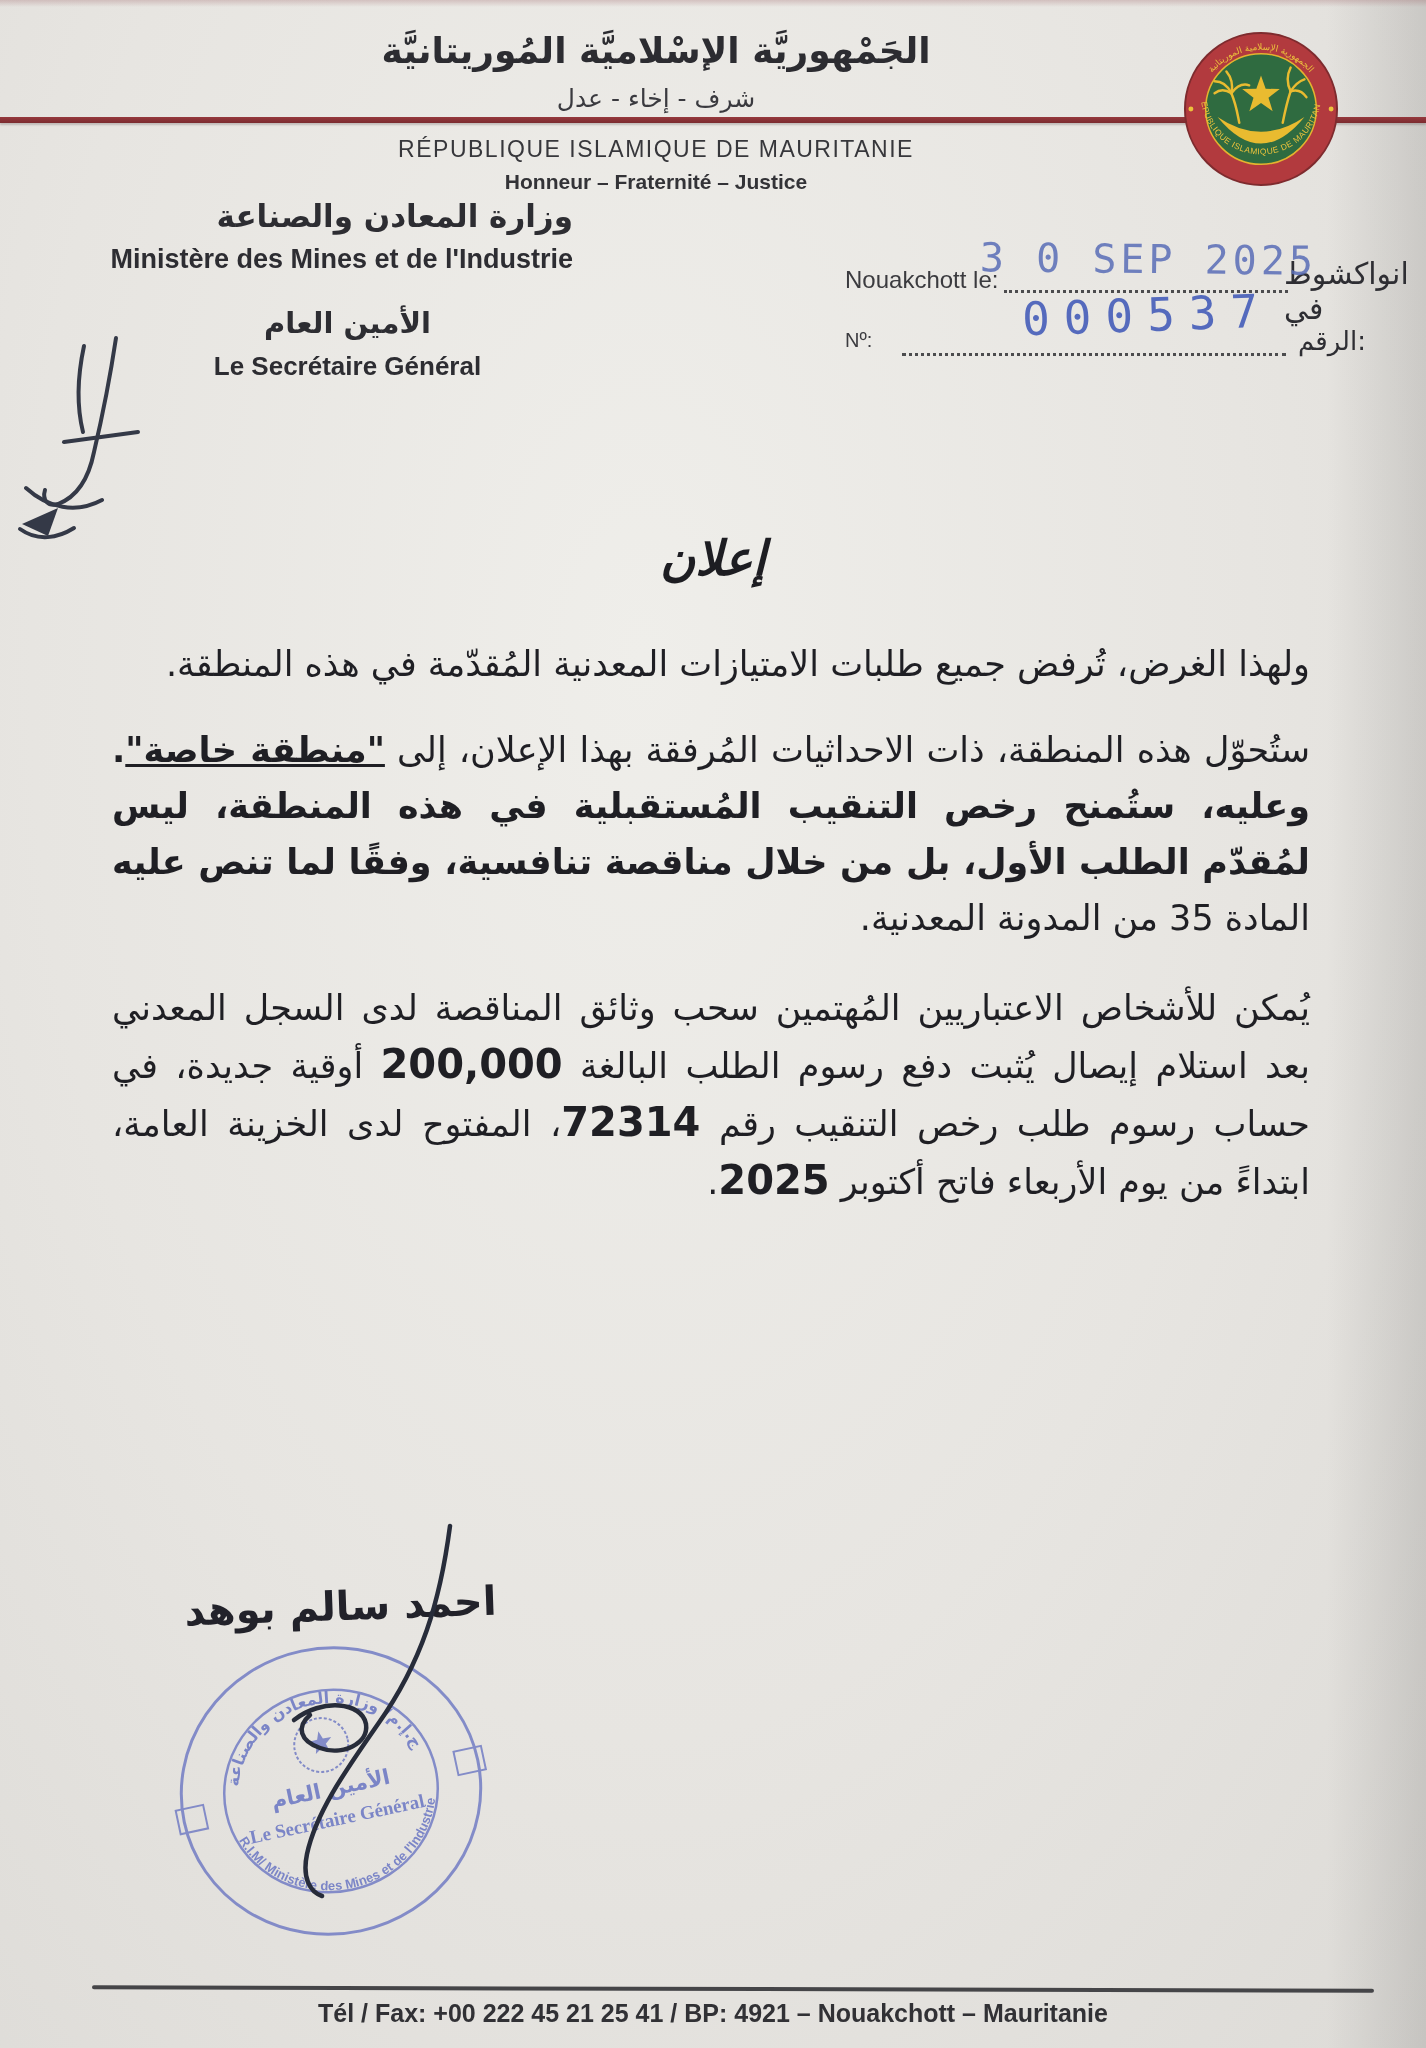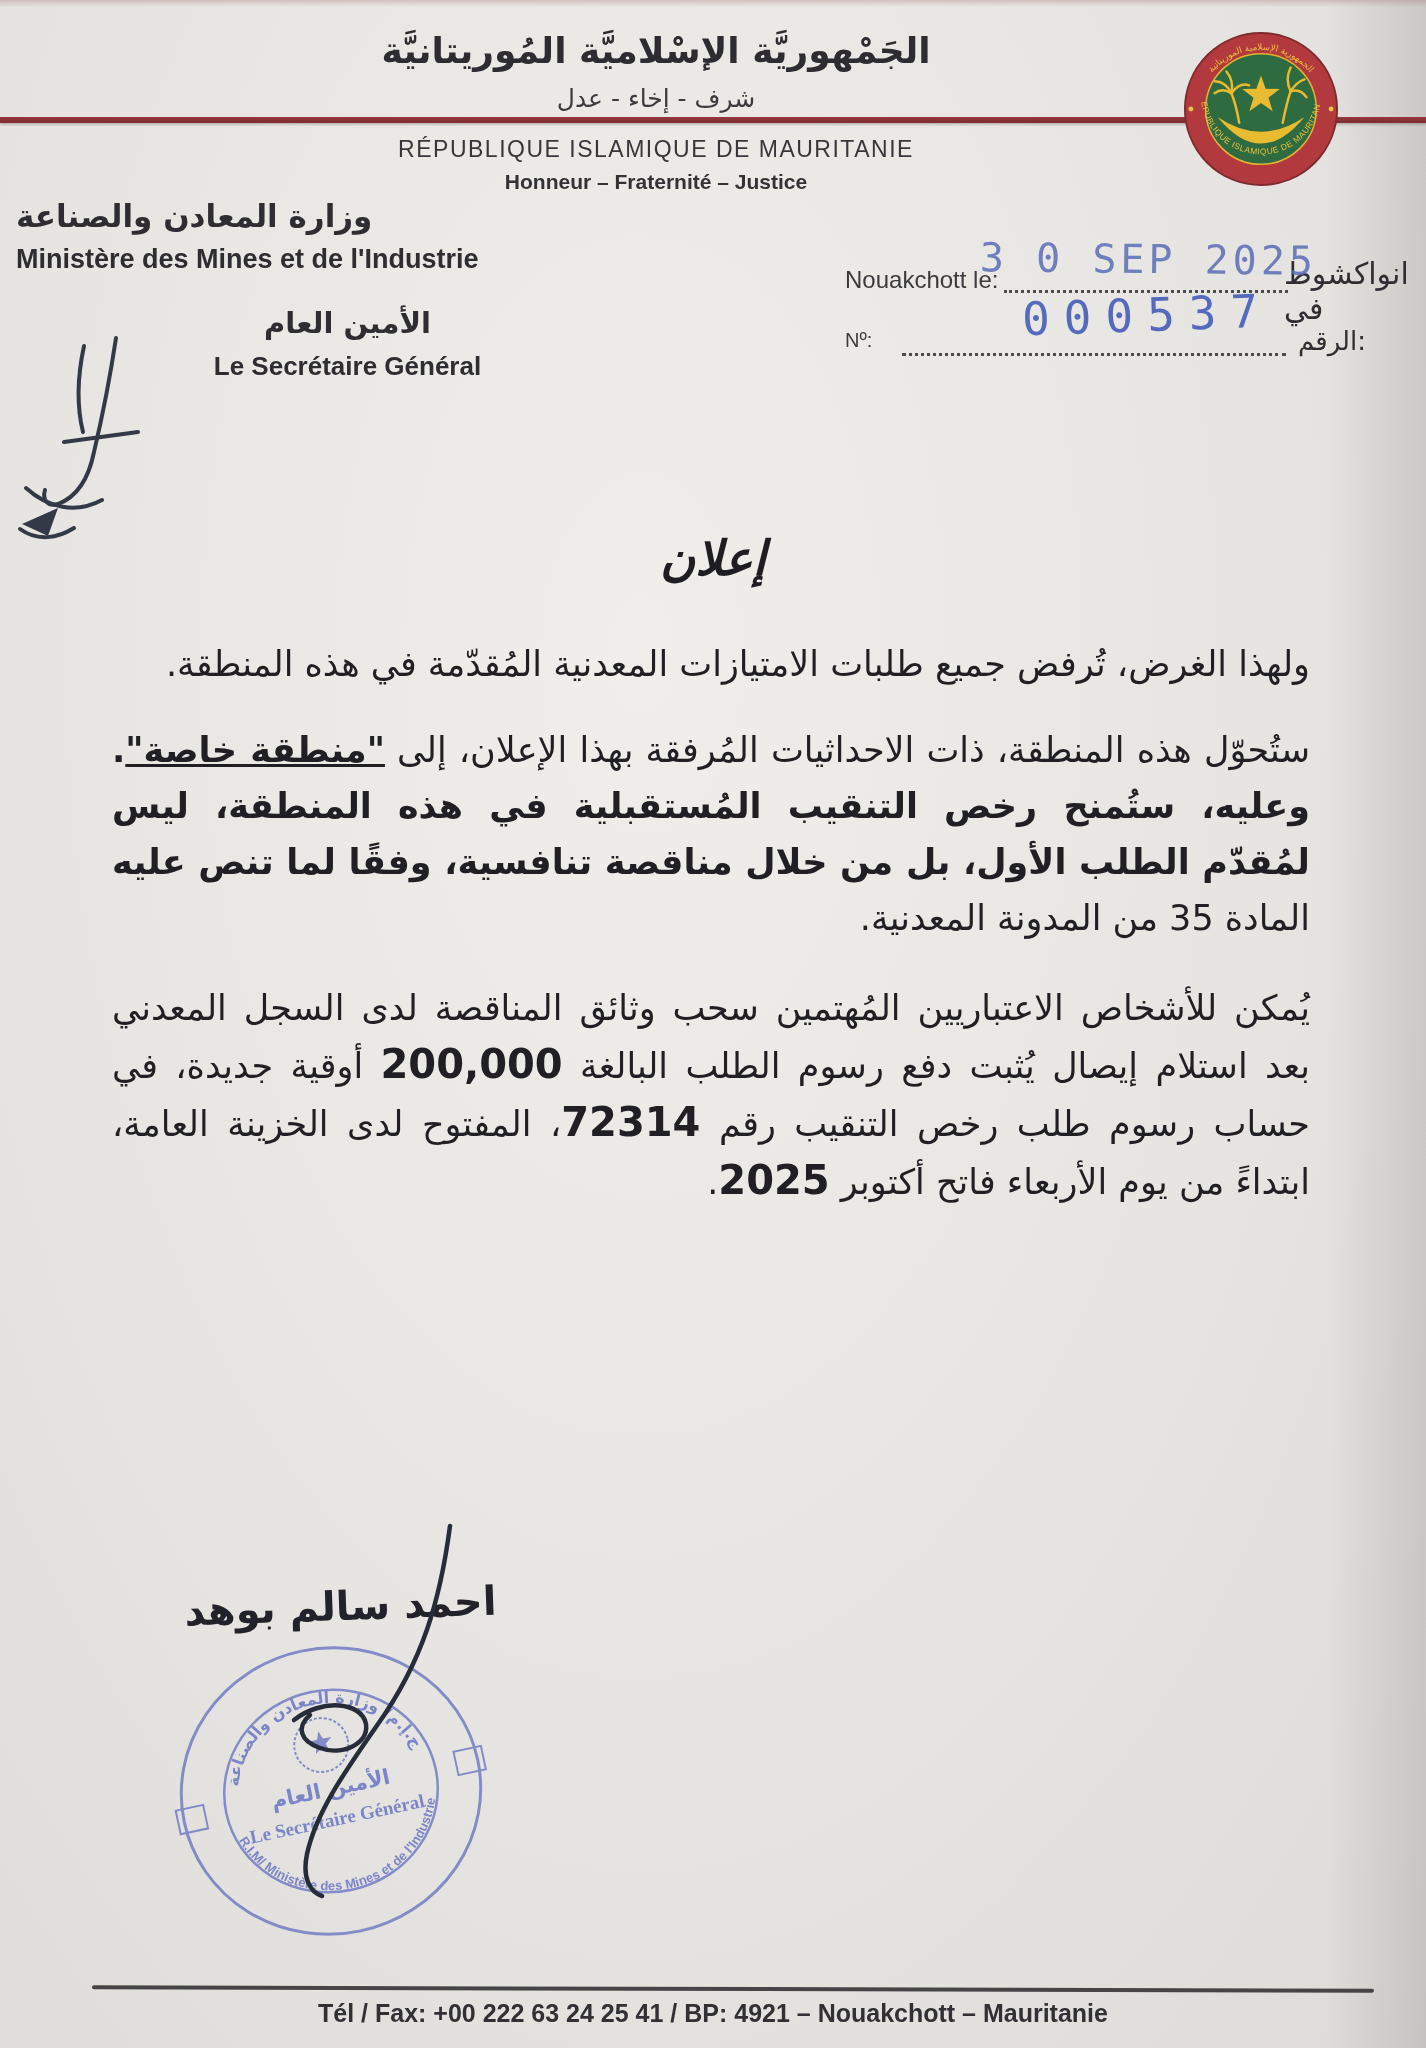--- a/index.html
+++ b/index.html
@@ -14,21 +14,21 @@
   .abs{position:absolute;}
   .ctr{left:0;right:150px;text-align:center;padding-left:36px;}
   .ar{font-family:"DejaVu Sans",sans-serif;}
   
   .hdr-ar-title{top:30px;font-size:36px;font-weight:bold;color:#2c2c31;}
   .hdr-ar-motto{top:84px;font-size:25px;color:#3a3a3f;}
   .redline{left:0;right:0;top:117px;height:6px;background:linear-gradient(180deg,#96393d,#7b2b2f);box-shadow:0 2px 2px rgba(80,60,60,.25);}
   .fr-title{top:136px;font-size:23px;letter-spacing:1.5px;color:#37373b;}
   .fr-motto{top:170px;font-size:21px;font-weight:bold;color:#333337;}
   
-  .min-block{left:16px;top:198px;width:545px;text-align:left;}
+  .min-block{left:28px;top:198px;width:545px;text-align:right;}
   .min-ar{font-size:31px;font-weight:bold;color:#2d2d32;}
   .min-fr{font-size:27px;font-weight:bold;margin-top:10px;color:#2d2d32;}
   .sg-block{left:150px;top:306px;width:395px;text-align:center;}
   .sg-ar{font-size:29px;font-weight:bold;color:#2d2d32;}
   .sg-fr{font-size:26px;font-weight:bold;margin-top:11px;color:#2d2d32;}
   
   .ref-fr1{left:845px;top:266px;font-size:24px;color:#3b3b3f;}
   .dots1{left:1004px;top:260px;width:284px;height:30px;border-bottom:3px dotted #4c4c4e;}
   .ref-ar1{left:1284px;top:256px;width:135px;font-size:30px;color:#2e2e33;}
   .date-stamp{left:980px;top:236px;font-family:"DejaVu Sans Mono",monospace;font-size:40px;letter-spacing:4px;color:rgba(88,108,182,.85);transform:rotate(.6deg);white-space:nowrap;}
@@ -158,15 +158,15 @@
   </svg>
 
   <svg class="abs sigstroke-svg" viewBox="0 0 230 420">
     <g stroke="#272c3a" stroke-width="4.5" fill="none" stroke-linecap="round">
       <path d="M200,14 C190,90 172,150 128,212 C96,258 66,300 57,342 C52,366 60,380 72,384"></path>
       <path d="M44,208 C72,186 112,190 116,212 C119,232 92,244 70,236 C50,229 46,215 60,203"></path>
     </g>
   </svg>
 
   <div class="abs foot-line"></div>
-  <div class="abs foot-text">Tél / Fax: +00 222 63 24 25 41 / BP: 4921 – Nouakchott – Mauritanie</div>
+  <div class="abs foot-text">Tél / Fax: +00 222 45 21 25 41 / BP: 4921 – Nouakchott – Mauritanie</div>
 
 </div>
 
 </body></html>

